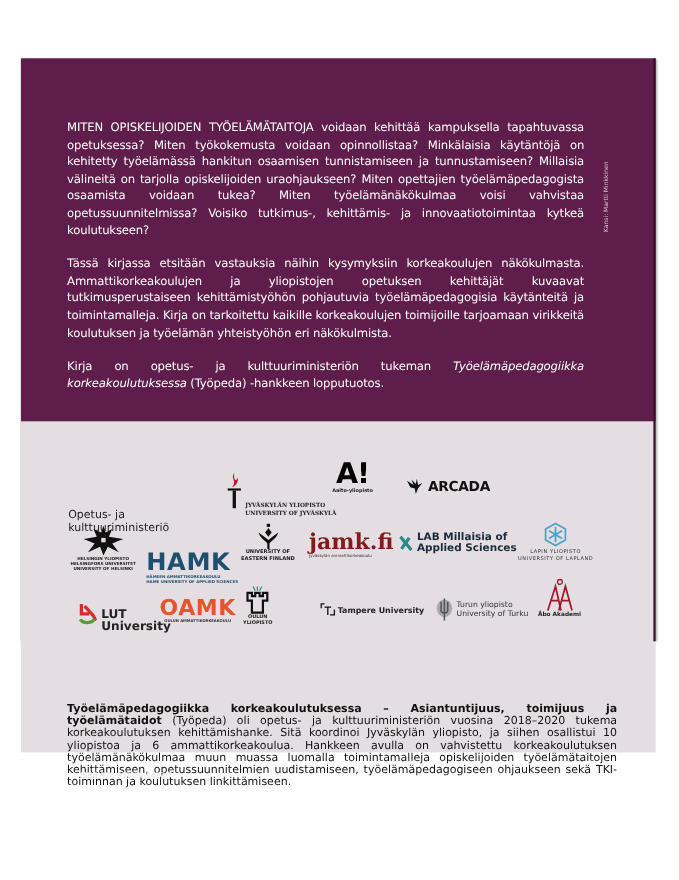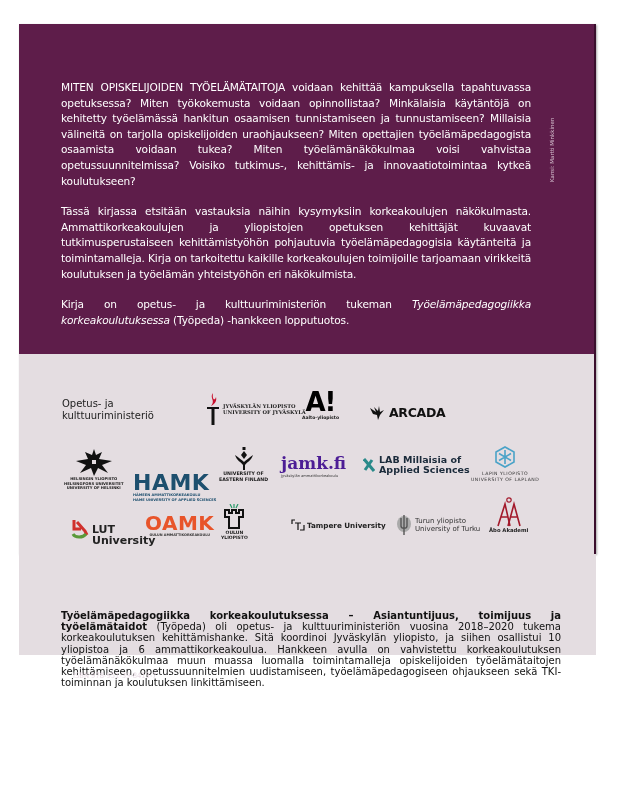--- a/index.html
+++ b/index.html
@@ -1,25 +1,25 @@
 <!DOCTYPE html>
 <html><head>
 <meta charset="utf-8">
 <style>
   html,body{margin:0;padding:0;}
   body{width:618px;height:800px;background:#ffffff;position:relative;overflow:hidden;font-family:"DejaVu Sans",sans-serif;}
-  .cover{position:absolute;left:19px;top:24px;width:577px;height:530px;background:#5e1d4a;box-shadow:1px 1px 2px rgba(0,0,0,0.35);}
+  .cover{position:absolute;left:19px;top:53px;width:577px;height:530px;background:#5e1d4a;box-shadow:1px 1px 2px rgba(0,0,0,0.35);}
   .cover::after{content:"";position:absolute;right:0;top:0;width:2px;height:100%;background:#3a0f2d;}
   .top-text{position:absolute;left:42px;top:56px;width:470px;color:#fff;font-family:"DejaVu Sans",sans-serif;font-size:10.6px;line-height:15.6px;text-align:justify;letter-spacing:-0.15px;}
   .top-text p{margin:0 0 15px 0;}
   .lead{font-weight:normal;}
   .credit{position:absolute;left:530px;top:86px;width:14px;height:80px;color:#d5c0cf;font-size:5.5px;writing-mode:vertical-rl;transform:rotate(180deg);white-space:nowrap;text-align:center;font-family:"DejaVu Sans",sans-serif;}
   .band{position:absolute;left:0;top:330px;width:577px;height:301px;background:#e4dde1;}
   .logo{position:absolute;display:flex;align-items:center;color:#1a1a1a;}
-  .lt{font-family:"DejaVu Sans",sans-serif;}
+  .lt{font-family:"DejaVu Sans",sans-serif;margin-top:36px;}
   .small{font-size:4.5px;font-weight:bold;line-height:5.5px;}
   .funding{position:absolute;left:42px;top:256px;width:500px;color:#111;font-size:10px;line-height:11.2px;text-align:justify;font-family:"DejaVu Sans",sans-serif;}
   .isbn{position:absolute;left:54px;top:647px;color:#eadde6;font-size:7.5px;font-family:"DejaVu Sans Condensed","DejaVu Sans",sans-serif;}
 </style>
 </head>
 <body>
 
 <div class="cover">
 
   <div class="top-text">
@@ -90,21 +90,21 @@
         <path d="M11 4 L14 8 L11 12 L8 8Z" fill="#111"></path>
         <path d="M2 8 C4 14 8 15 10 18 L10 23 L12 23 L12 18 C14 15 18 14 20 8 C16 11 13 13 11 15 C9 13 6 11 2 8Z" fill="#111"></path>
       </svg>
       <div class="small" style="text-align:center;font-size:4.7px;line-height:5.6px;">
         <div>UNIVERSITY OF</div>
         <div>EASTERN FINLAND</div>
       </div>
     </div>
 
     <div class="logo" style="left:262px;top:100px;flex-direction:column;align-items:flex-start;">
-      <div style="font-family:'DejaVu Serif',serif;font-size:17px;font-weight:bold;line-height:18px;color:#4c1d95;">jamk.fi</div>
+      <div style="font-family:'DejaVu Serif',serif;font-size:20px;font-weight:bold;line-height:18px;color:#7f1d1d;">jamk.fi</div>
       <div style="font-size:3.6px;color:#333;margin-top:2px;">Jyväskylän ammattikorkeakoulu</div>
     </div>
 
     <div class="logo" style="left:344px;top:101px;">
       <svg width="12" height="14" viewBox="0 0 12 14">
         <path d="M1 1 L11 13" stroke="#2a8a8a" stroke-width="3" fill="none"></path>
         <path d="M9 2 L2 12" stroke="#2a8a8a" stroke-width="3" fill="none"></path>
       </svg>
       <div style="margin-left:4px;font-size:9.5px;font-weight:bold;line-height:10px;color:#1a2a3a;">
         <div>LAB Millaisia of</div>

